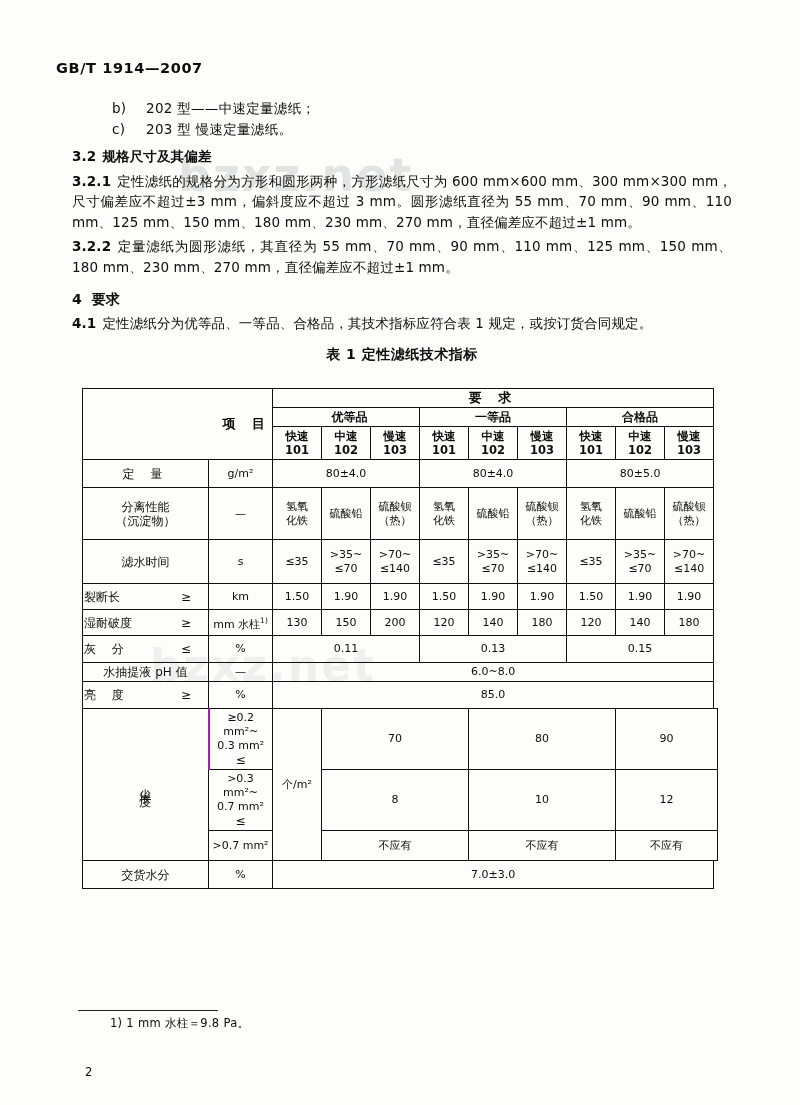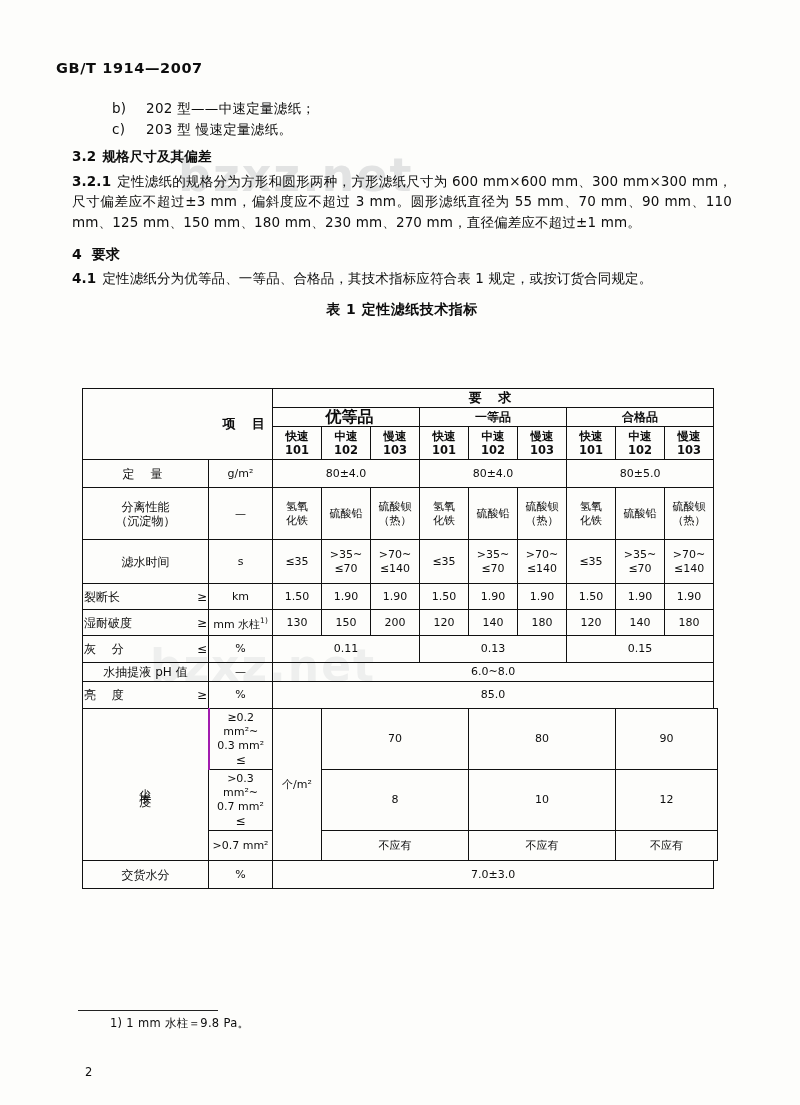--- a/index.html
+++ b/index.html
@@ -127,21 +127,21 @@
   td.item-cell, th.item-cell {
     text-align: left;
     padding-left: 8px;
     font-size: 12px;
     position: relative;
   }
   .item-flex {
     display: flex;
     align-items: flex-end;
     justify-content: space-between;
-    padding-right: 0;
+    padding-right: 16px;
     gap: 12px;
   }
   .sp { letter-spacing: 6px; }
   .cmp { font-size: 12px; }
   .two-line { line-height: 13px; }
   .vtext {
     writing-mode: vertical-rl;
     text-orientation: upright;
     letter-spacing: 3px;
     font-size: 12px;
@@ -200,20 +200,23 @@
       </div>
 
       <div class="para head">
         <span class="sec">3.2</span><span>规格尺寸及其偏差</span>
       </div>
 
       <div class="para">
         <span class="sec">3.2.1</span><span>定性滤纸的规格分为方形和圆形两种，方形滤纸尺寸为 600 mm×600 mm、300 mm×300 mm，尺寸偏差应不超过±3 mm，偏斜度应不超过 3 mm。圆形滤纸直径为 55 mm、70 mm、90 mm、110 mm、125 mm、150 mm、180 mm、230 mm、270 mm，直径偏差应不超过±1 mm。</span>
       </div>
 
+      <div class="para">
+        <span class="sec">3.2.2</span><span>定量滤纸为圆形滤纸，其直径为 55 mm、70 mm、90 mm、110 mm、125 mm、150 mm、180 mm、230 mm、270 mm，直径偏差应不超过±1 mm。</span>
+      </div>
 
 
       <div class="sec-title">
         <span class="sec">4</span><span>要求</span>
       </div>
 
       <div class="para">
         <span class="sec">4.1</span><span>定性滤纸分为优等品、一等品、合格品，其技术指标应符合表 1 规定，或按订货合同规定。</span>
       </div>
 
@@ -238,21 +241,21 @@
         <thead>
           <tr>
             <th class="item-cell outer" rowspan="3" colspan="2" style="text-align:right;font-size:13px;">
               <span class="sp">项    目</span>
             </th>
             <th class="outer" colspan="9" style="font-size:13px;">
               <span class="sp">要    求</span>
             </th>
           </tr>
           <tr>
-            <th colspan="3" style="font-size:16px;padding-left:8px;">优等品</th>
+            <th colspan="3" style="font-size:12px;padding-left:8px;">优等品</th>
             <th colspan="3" style="font-size:12px;">一等品</th>
             <th colspan="3" style="font-size:12px;">合格品</th>
           </tr>
           <tr>
             <th class="two-line"><span>快速</span><br><span>101</span></th>
             <th class="two-line"><span>中速</span><br><span>102</span></th>
             <th class="two-line"><span>慢速</span><br><span>103</span></th>
             <th class="two-line"><span>快速</span><br><span>101</span></th>
             <th class="two-line"><span>中速</span><br><span>102</span></th>
             <th class="two-line"><span>慢速</span><br><span>103</span></th>

